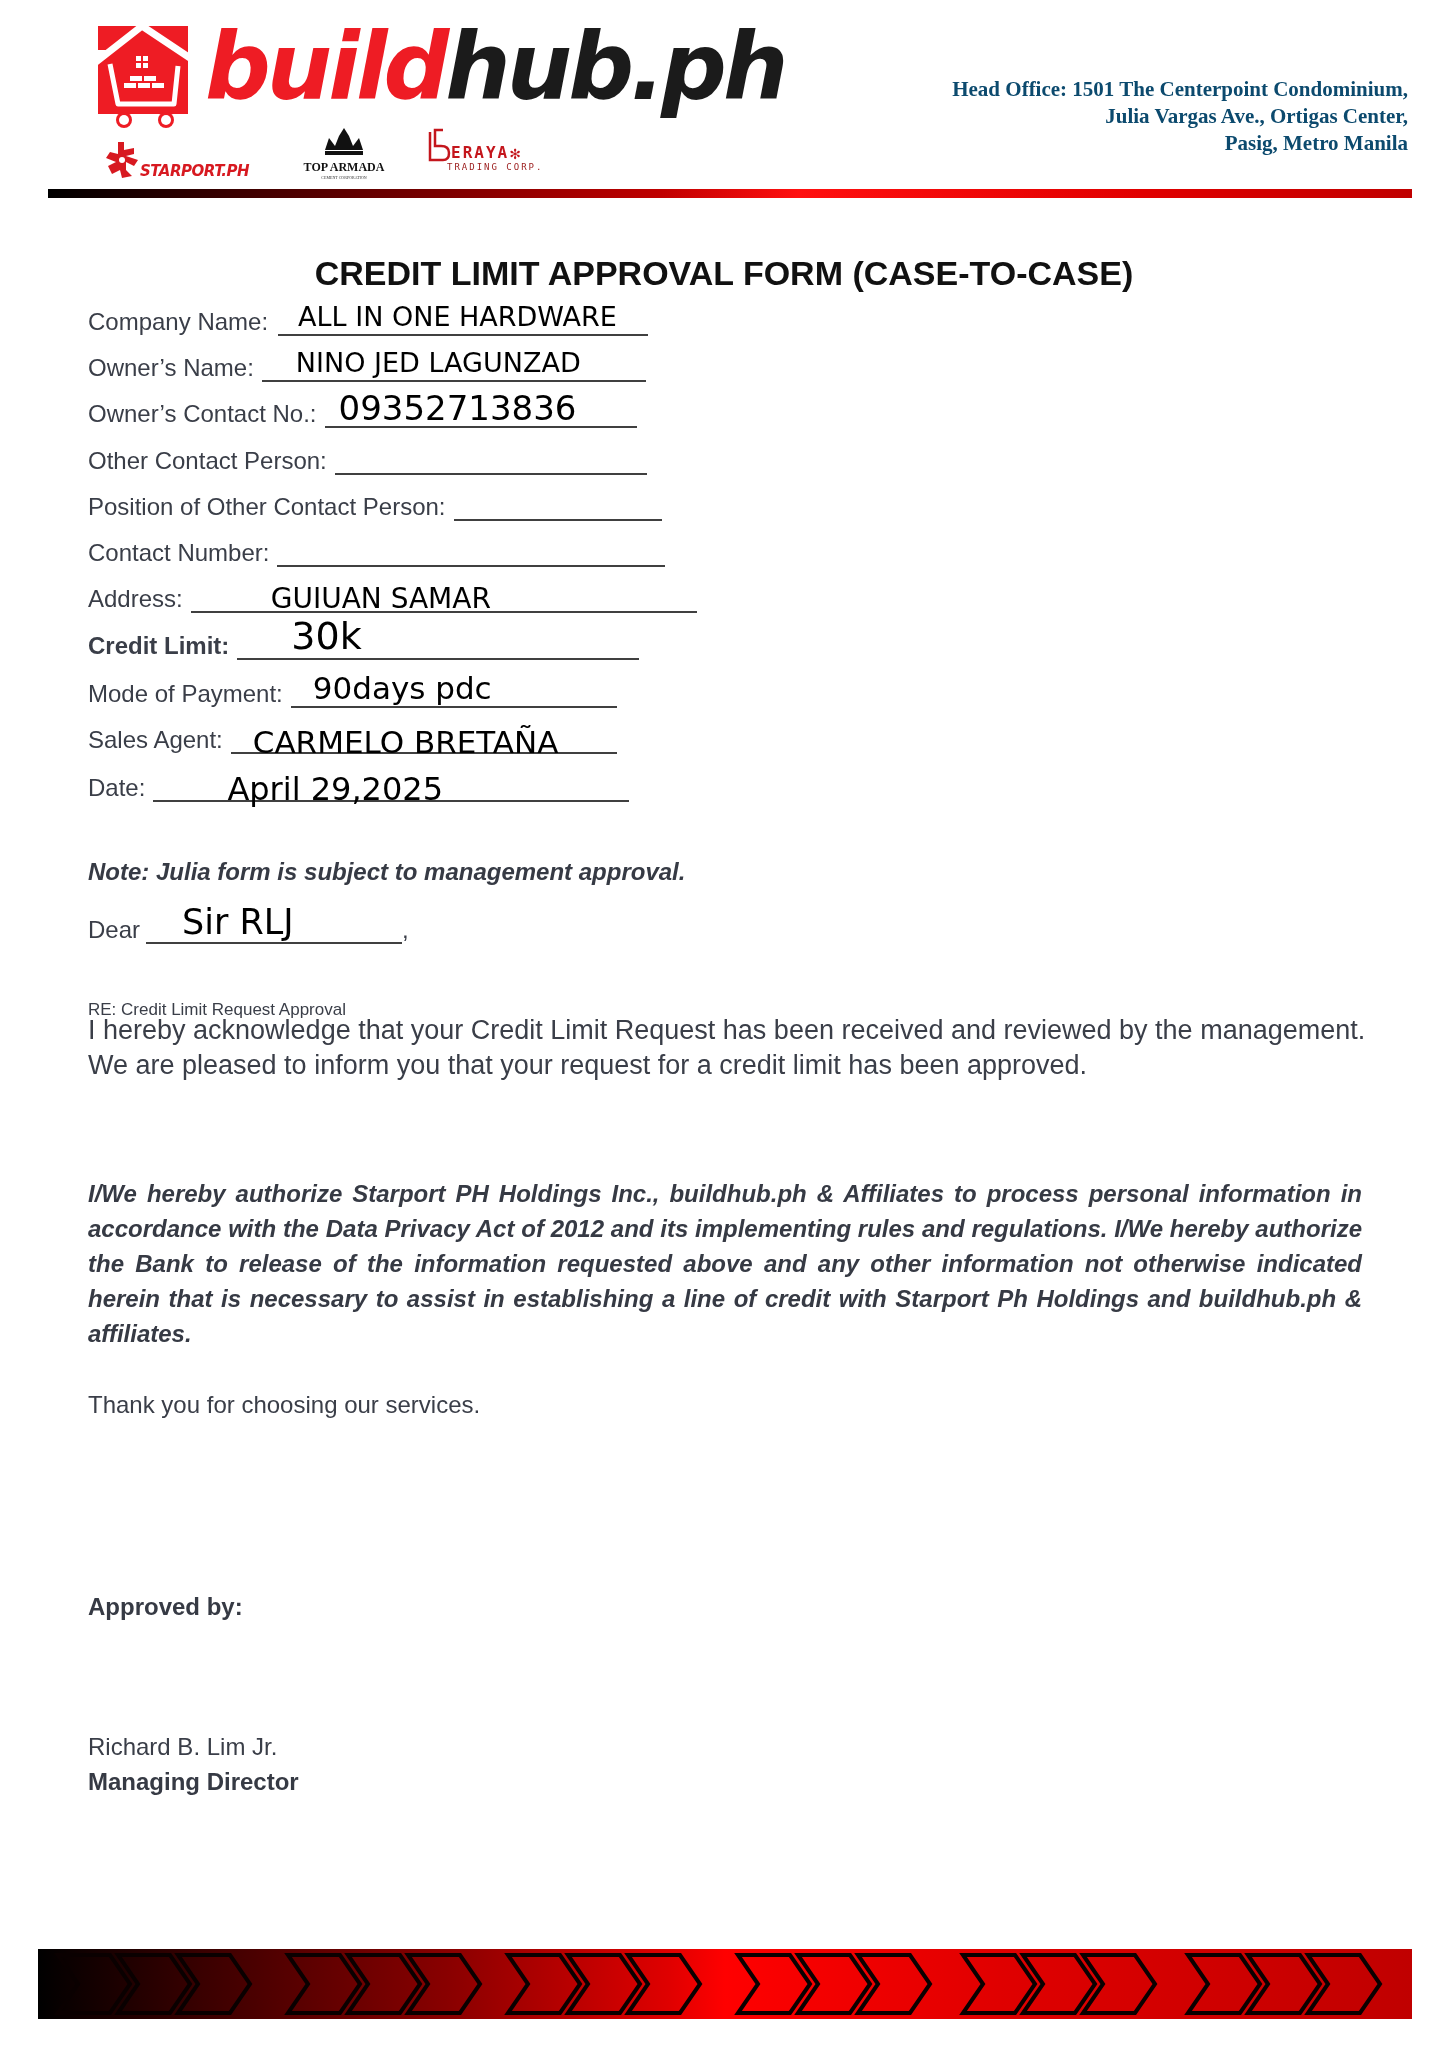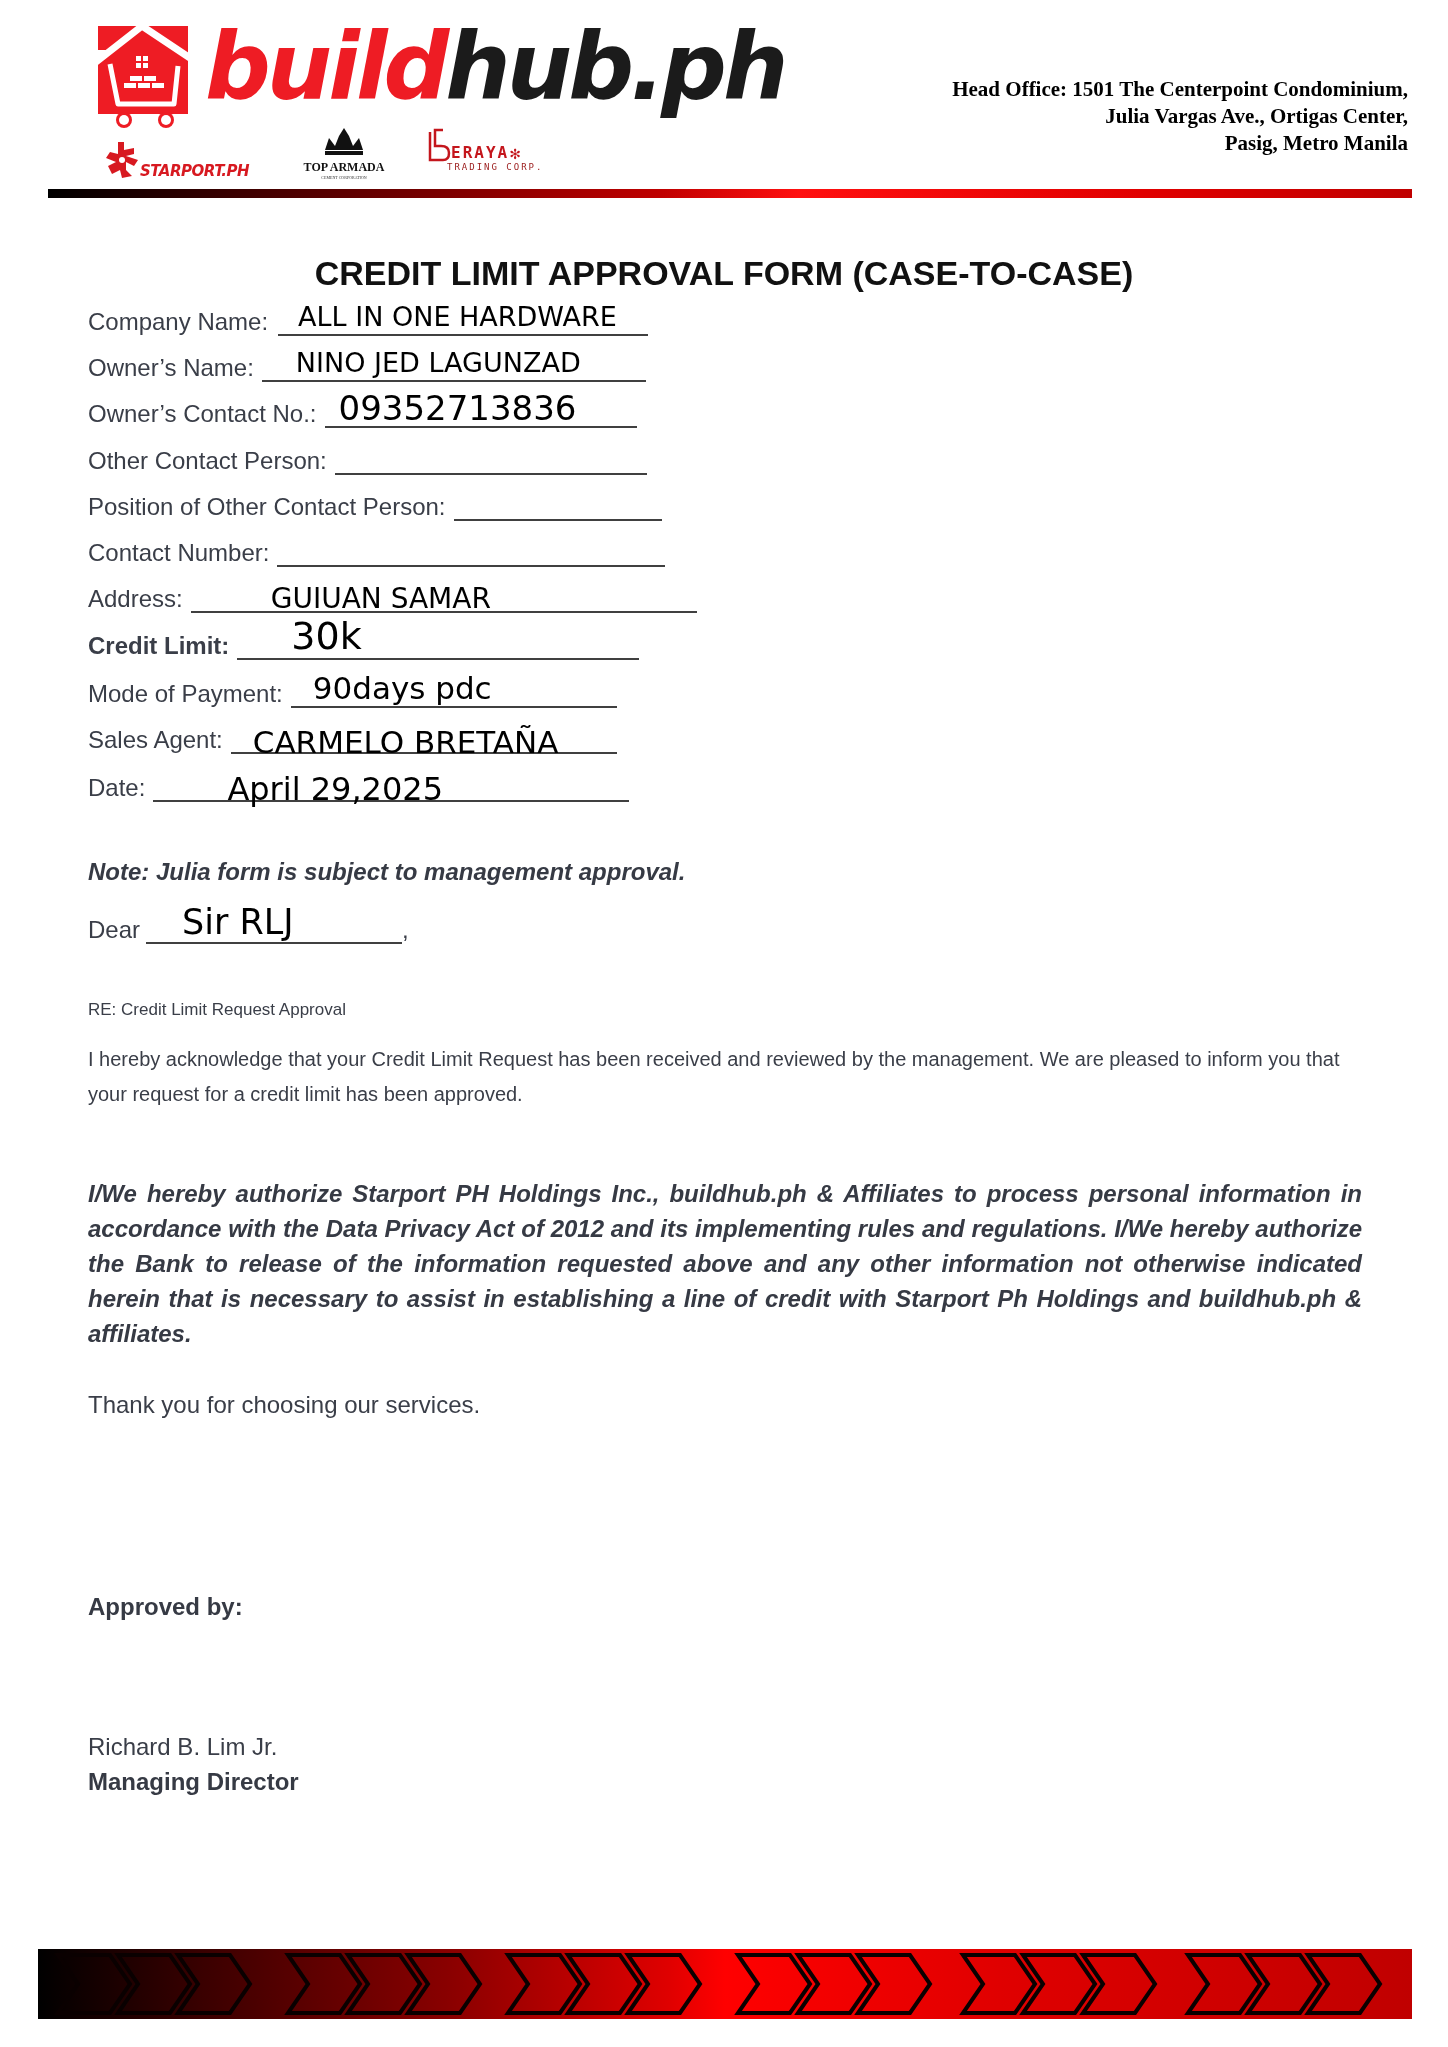--- a/index.html
+++ b/index.html
@@ -13,38 +13,38 @@
   .brand .black { color: #1b1b1b; }
   .starport { left: 104px; top: 140px; display: flex; align-items: flex-end; }
   .starport-text { font-family: "DejaVu Sans", sans-serif; font-weight: bold; font-style: italic; font-size: 15px; color: #d71920; letter-spacing: -0.5px; }
   .armada { left: 298px; top: 128px; text-align: center; width: 92px; }
   .armada-text { font-family: "Liberation Serif", serif; font-size: 12px; color: #111; font-weight: bold; }
   .armada-sub { font-family: "Liberation Serif", serif; font-size: 4px; color: #333; }
   .beraya { left: 427px; top: 128px; }
   .beraya-text { font-family: "DejaVu Sans Mono", monospace; font-size: 16px; color: #c4161c; letter-spacing: 2px; font-weight: bold; }
   .beraya-sub { font-family: "DejaVu Sans Mono", monospace; font-size: 9px; color: #9a1a1a; letter-spacing: 2px; padding-left: 20px; }
 
-  .head-office { right: 40px; top: 76px; width: 560px; text-align: right; font-family: "Liberation Serif", serif; font-weight: bold; font-size: 21px; line-height: 27px; color: #000000; }
+  .head-office { right: 40px; top: 76px; width: 560px; text-align: right; font-family: "Liberation Serif", serif; font-weight: bold; font-size: 21px; line-height: 27px; color: #0c4a6e; }
 
   .top-bar { left: 48px; top: 189px; width: 1364px; height: 9px; background: linear-gradient(90deg, #000 0%, #6b0000 25%, #c00000 45%, #ff1010 55%, #e10000 80%, #c00000 100%); }
 
   
   .title { left: 0; width: 1448px; top: 254px; text-align: center; font-weight: bold; font-size: 34px; color: #111; letter-spacing: 0px; }
 
   
   .row { left: 88px; display: flex; align-items: flex-end; white-space: nowrap; }
   .label { font-size: 24px; color: #3a3e48; line-height: 28px; }
   .label.bold { font-weight: bold; }
   .field { position: relative; border-bottom: 2px solid #404040; height: 30px; margin-left: 8px; }
   .value { position: absolute; bottom: 2px; font-family: "DejaVu Sans", sans-serif; color: #000; white-space: nowrap; }
 
   .note { left: 88px; top: 858px; font-size: 24px; font-weight: bold; font-style: italic; color: #363a44; }
   .dear-row { left: 88px; top: 912px; display: flex; align-items: flex-end; }
   .re { left: 88px; top: 1000px; font-size: 17px; color: #3a3e48; }
-  .para1 { left: 88px; top: 1042px; width: 1290px; font-size: 20px; line-height: 35px; color: #3a3e48; }
+  .para1 { left: 88px; top: 1013px; width: 1290px; font-size: 27px; line-height: 35px; color: #3a3e48; }
   .para2 { left: 88px; top: 1176px; width: 1274px; font-size: 24px; line-height: 35px; font-weight: bold; font-style: italic; color: #363a44; text-align: justify; text-align-last: left; }
   .thanks { left: 88px; top: 1391px; font-size: 24px; color: #3a3e48; }
   .approved { left: 88px; top: 1593px; font-size: 24px; font-weight: bold; color: #363a44; }
   .signer { left: 88px; top: 1733px; font-size: 24px; color: #3a3e48; }
   .signer-title { left: 88px; top: 1768px; font-size: 24px; font-weight: bold; color: #363a44; }
 
   .footer-bar { left: 38px; top: 1949px; width: 1374px; height: 70px; background: linear-gradient(90deg, #000 0%, #3a0000 12%, #8a0000 30%, #e00000 46%, #ff0000 50%, #e00000 70%, #c00000 100%); overflow: hidden; }
   .footer-bar svg { width: 100%; height: 100%; display: block; }
 </style>
 </head>

